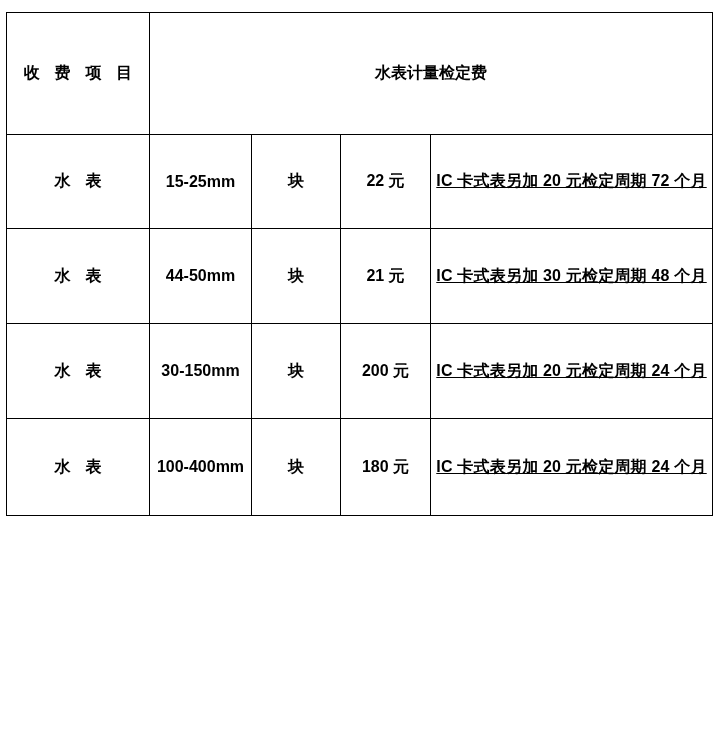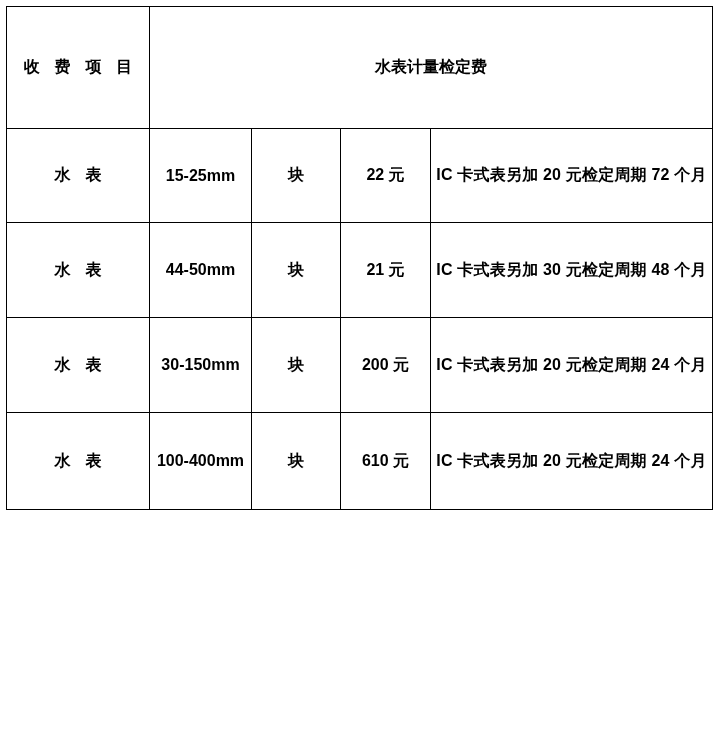--- a/index.html
+++ b/index.html
@@ -11,21 +11,21 @@
     position: relative;
     width: 718px;
     height: 735px;
     background: #ffffff;
     font-family: "Liberation Sans", "DejaVu Sans", sans-serif;
     color: #000000;
   }
   table.fee-table {
     position: absolute;
     left: 6px;
-    top: 6px;
+    top: 12px;
     width: 706px;
     border-collapse: collapse;
     table-layout: fixed;
   }
   table.fee-table td {
     border: 1.5px solid #000000;
     font-weight: bold;
     font-size: 16px;
     color: #000000;
     text-align: center;
@@ -54,20 +54,21 @@
   td.lval {
     text-align: left;
     padding-left: 7px;
   }
   
   td.remark {
     text-align: left;
     padding-left: 5px;
     font-size: 15px;
     letter-spacing: 0.2px;
+    text-decoration: underline;
   }
 </style>
 </head>
 <body>
 
 <div class="page">
   <table class="fee-table">
     <colgroup>
       <col class="c1">
         <col class="c2">
@@ -105,18 +106,18 @@
         <td>30-150mm</td>
         <td>块</td>
         <td>200 元</td>
         <td class="remark">IC 卡式表另加 20 元检定周期 24 个月</td>
       </tr>
 
       <tr class="r7">
         <td class="wsp">水 表</td>
         <td>100-400mm</td>
         <td>块</td>
-        <td>610 元</td>
+        <td>180 元</td>
         <td class="remark">IC 卡式表另加 20 元检定周期 24 个月</td>
       </tr>
     </tbody>
   </table>
 </div>
 
 </body></html>

